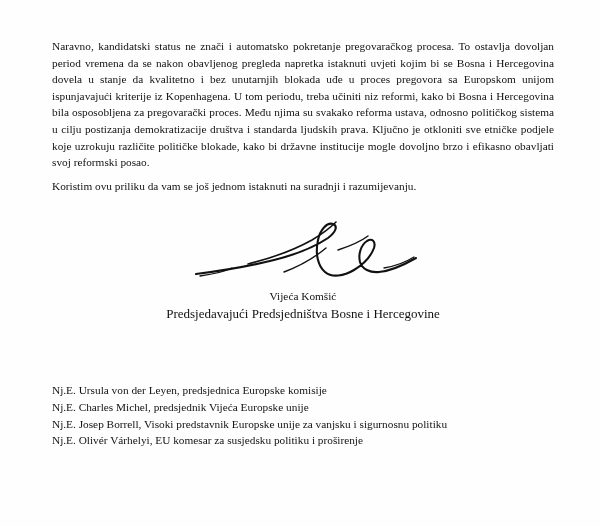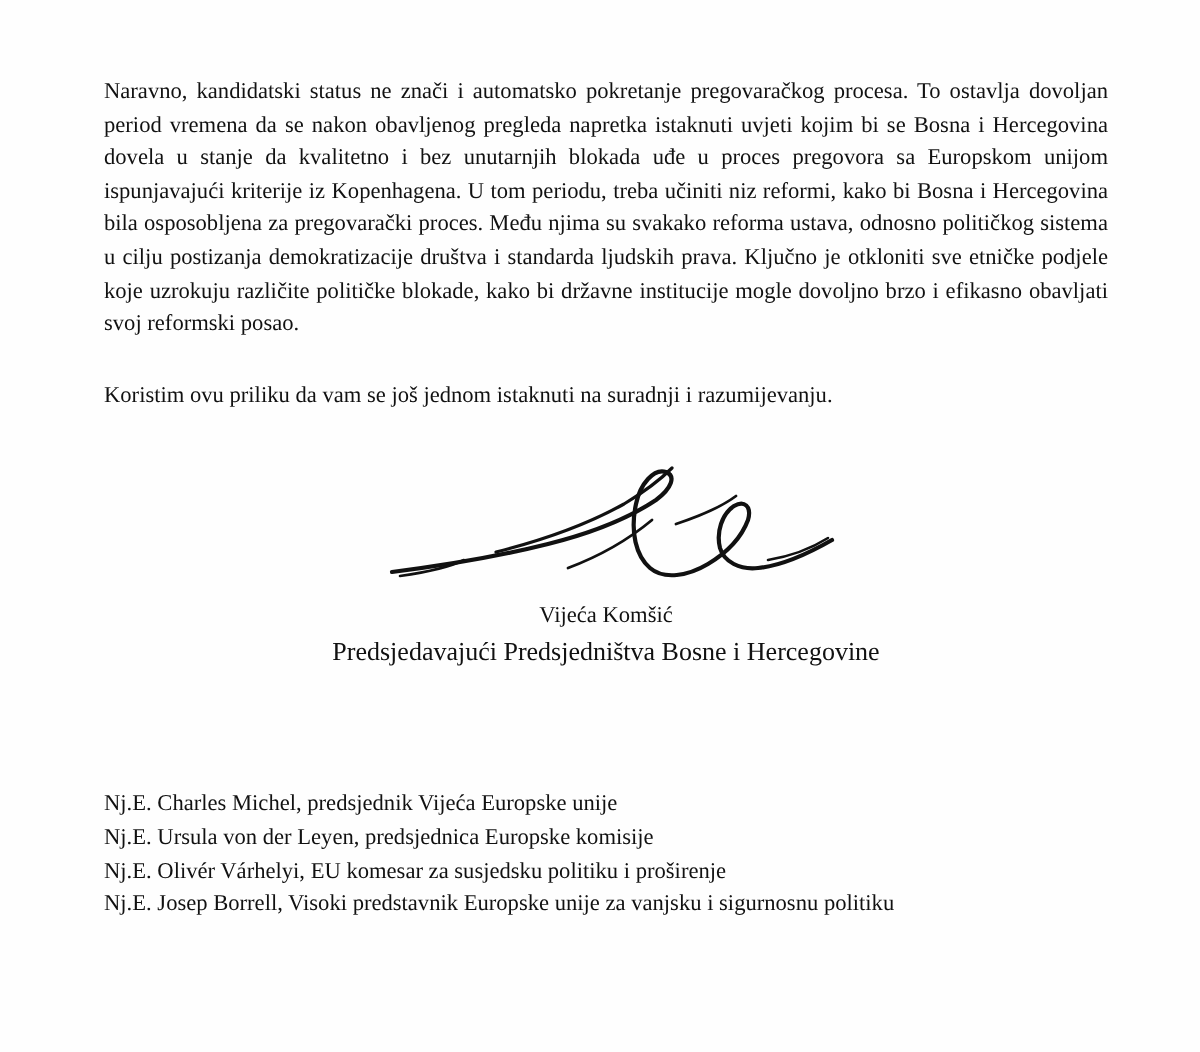--- a/index.html
+++ b/index.html
@@ -24,21 +24,21 @@
   }
   .body-text {
     font-size: 11.3px;
     line-height: 1.47;
     text-align: justify;
     text-justify: inter-word;
     color: #111111;
     margin: 0;
   }
   .para-main {
-    margin-bottom: 19px;
+    margin-bottom: 7px;
   }
   .para-thanks {
     margin-bottom: 0;
   }
   .signature-block {
     margin-top: 22px;
     text-align: center;
     position: relative;
     height: 120px;
   }
@@ -94,19 +94,19 @@
         <path d="M150 34 C162 30, 172 26, 180 20" stroke="#111111" stroke-width="1.4" stroke-linecap="round" fill="none"></path>
         <path d="M12 60 C26 58, 36 56, 44 52" stroke="#111111" stroke-width="1.3" stroke-linecap="round" fill="none"></path>
         <path d="M196 52 C208 50, 218 46, 226 41" stroke="#111111" stroke-width="1.3" stroke-linecap="round" fill="none"></path>
       </svg>
     </div>
     <p class="signer-name">Vijeća Komšić</p>
     <p class="signer-title">Predsjedavajući Predsjedništva Bosne i Hercegovine</p>
   </div>
 
   <div class="recipients">
+    <p class="recipient-line">Nj.E. Ursula von der Leyen, predsjednica Europske komisije</p>
     <p class="recipient-line">Nj.E. Charles Michel, predsjednik Vijeća Europske unije</p>
-    <p class="recipient-line">Nj.E. Ursula von der Leyen, predsjednica Europske komisije</p>
+    <p class="recipient-line">Nj.E. Josep Borrell, Visoki predstavnik Europske unije za vanjsku i sigurnosnu politiku</p>
     <p class="recipient-line">Nj.E. Olivér Várhelyi, EU komesar za susjedsku politiku i proširenje</p>
-    <p class="recipient-line">Nj.E. Josep Borrell, Visoki predstavnik Europske unije za vanjsku i sigurnosnu politiku</p>
   </div>
 
 </div>
 
 </body></html>

